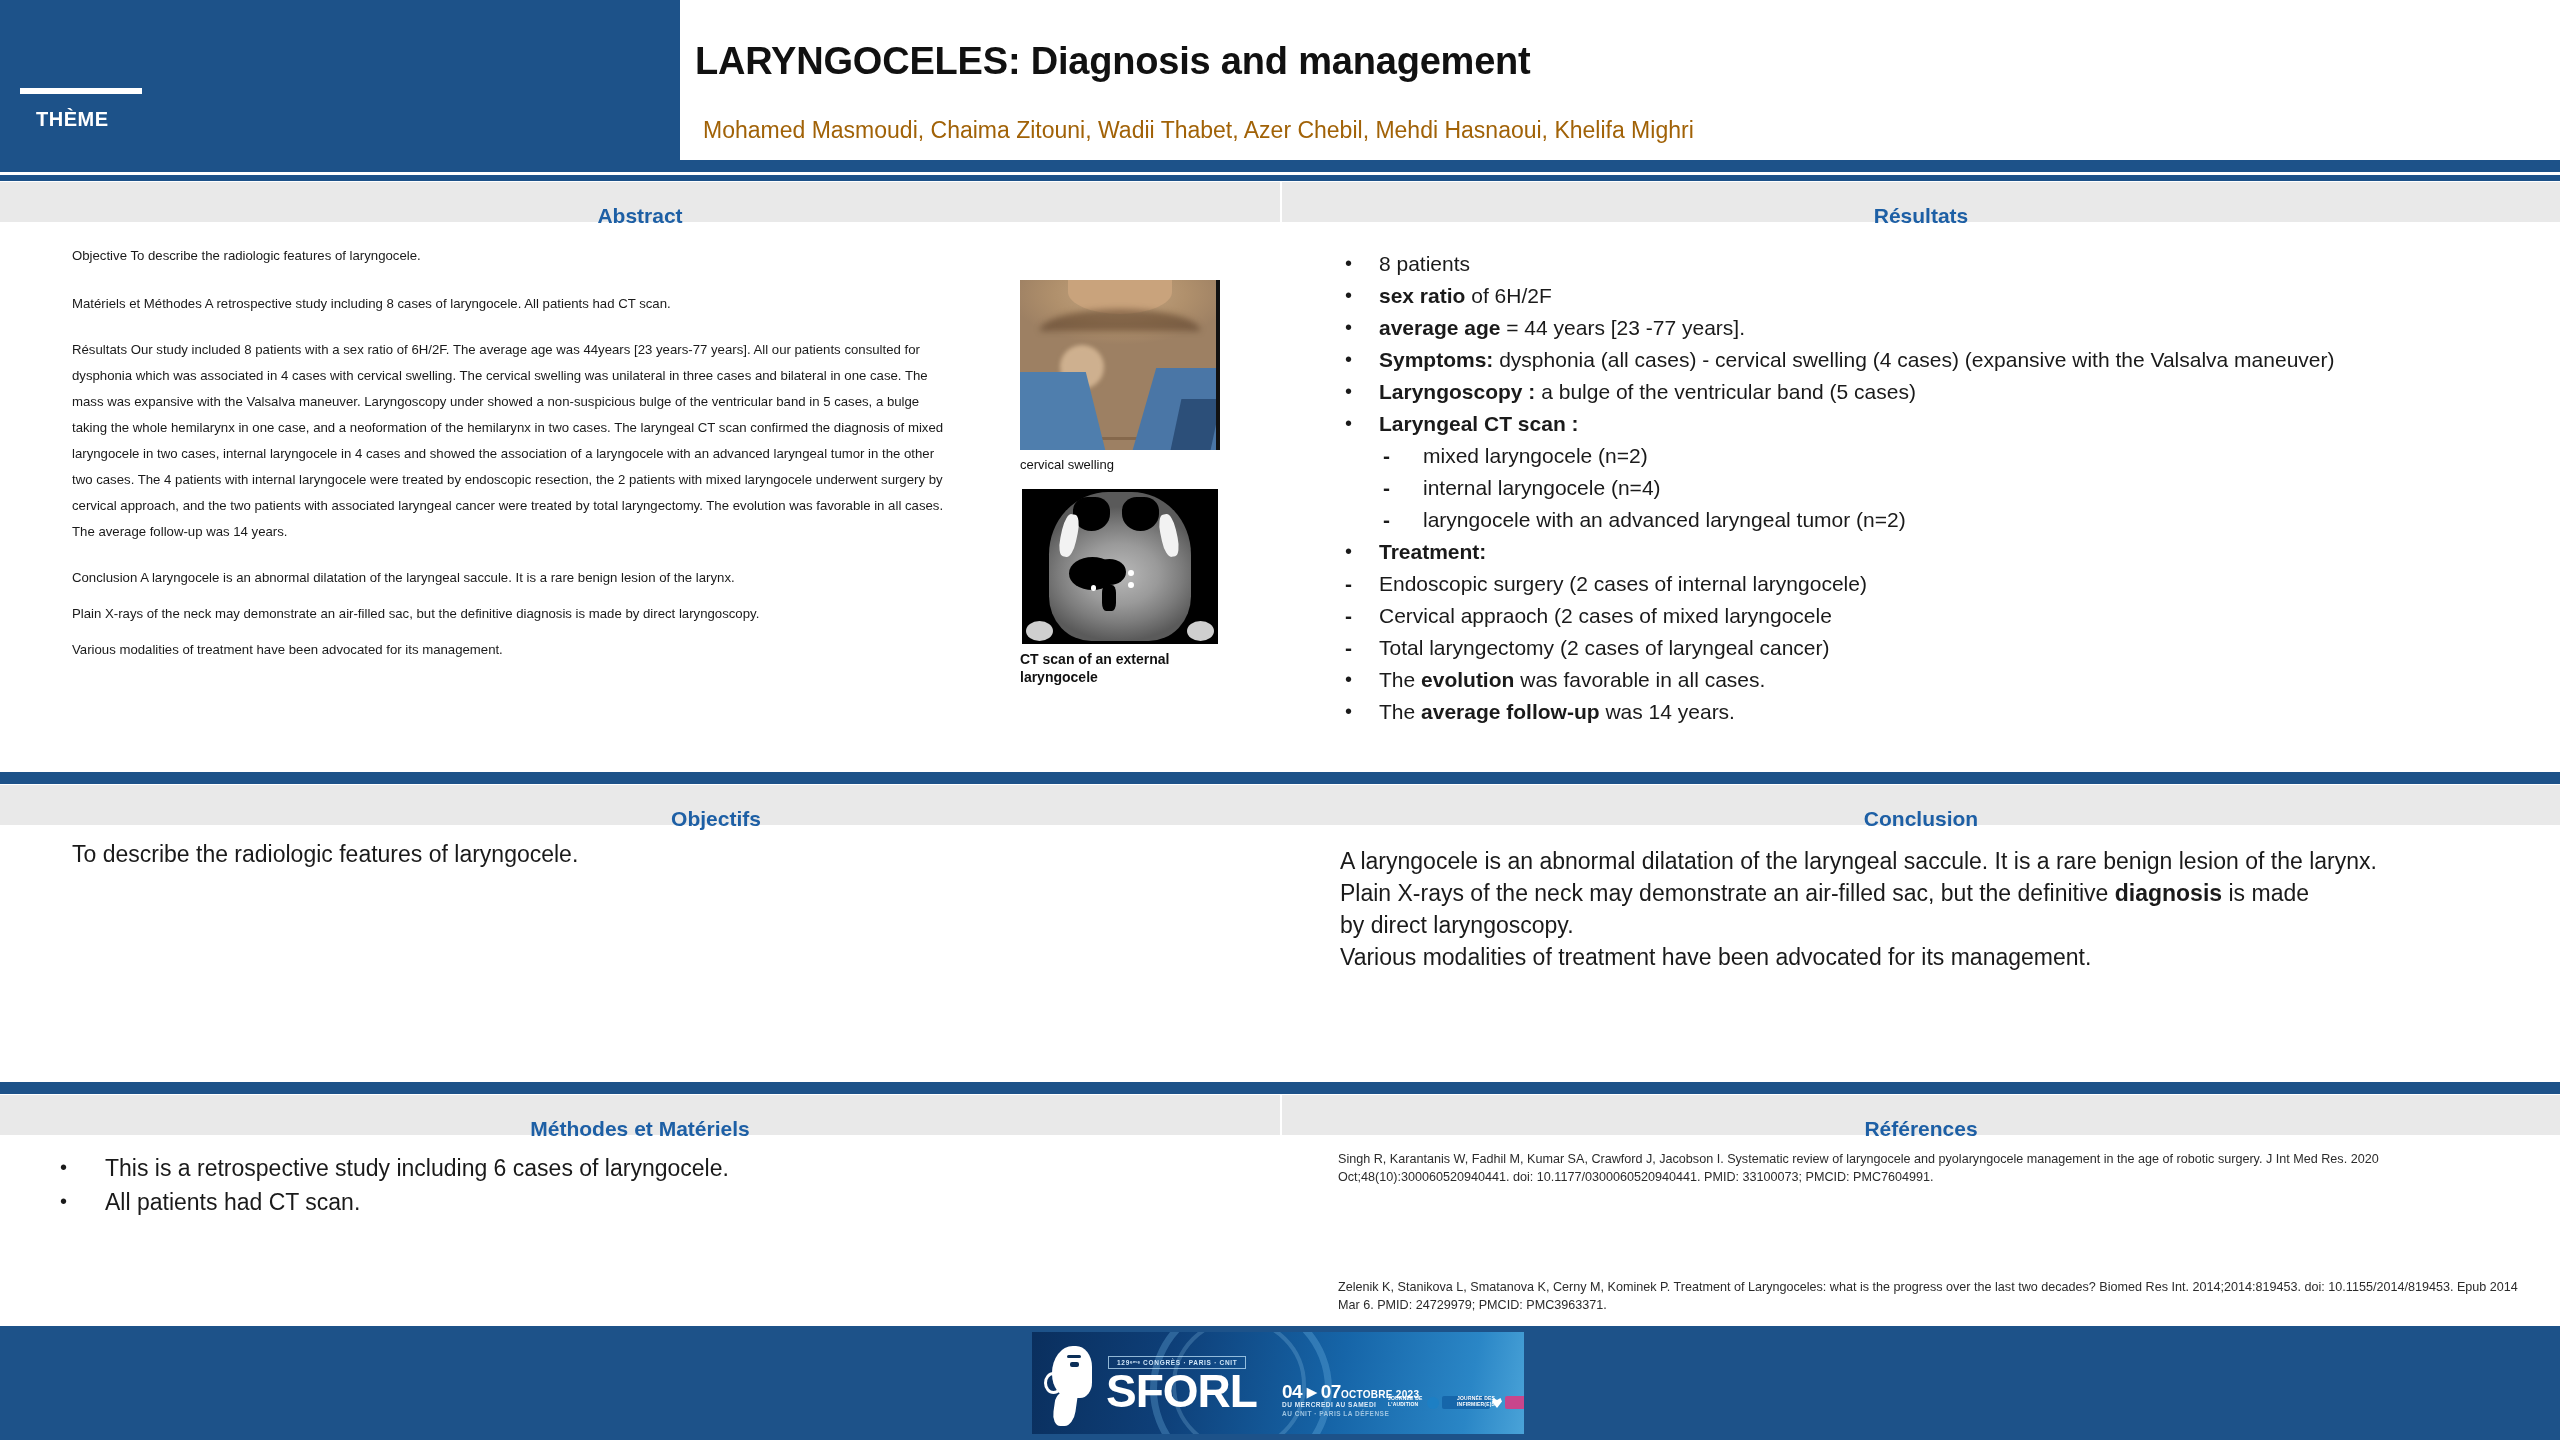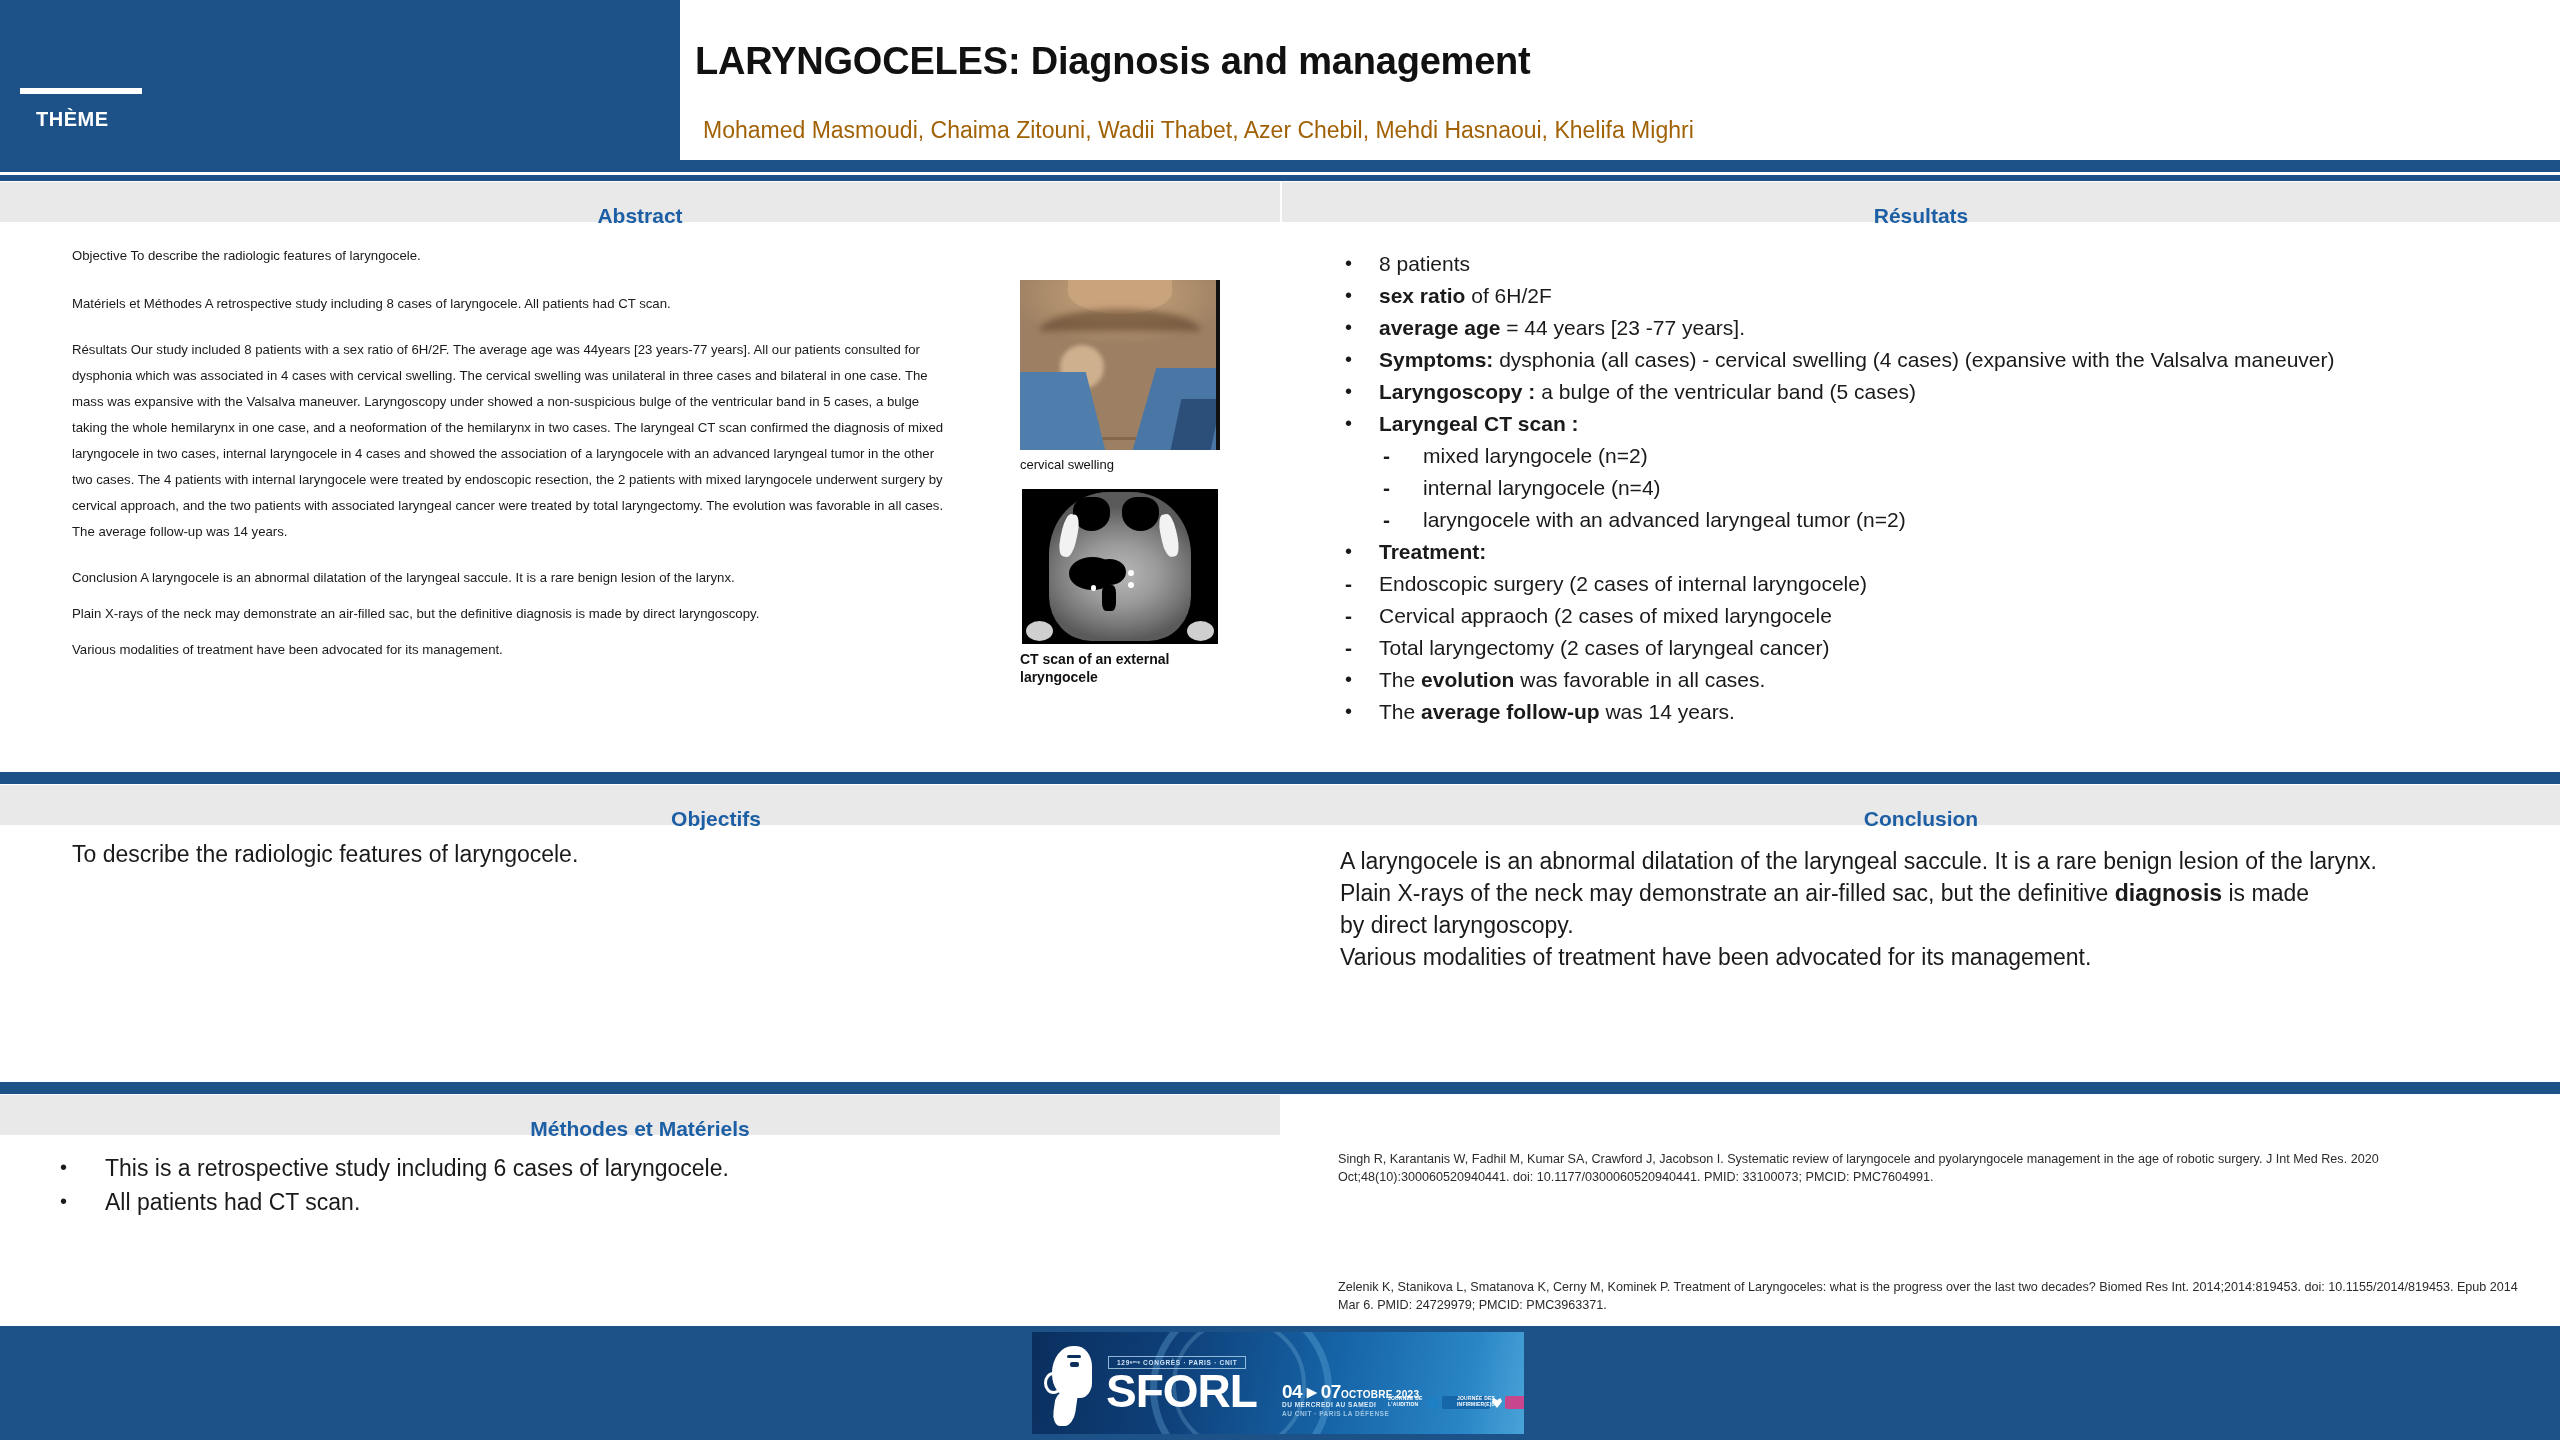--- a/index.html
+++ b/index.html
@@ -296,20 +296,23 @@
       <span>Plain X-rays of the neck may demonstrate an air-filled sac, but the definitive </span><b>diagnosis</b><span> is made</span>
     </p>
     <p>by direct laryngoscopy.</p>
     <p>Various modalities of treatment have been advocated for its management.</p>
   </div>
 
   <div class="bluebar" style="left:0;top:1082px;width:2560px;height:12px;"></div>
   <div class="sectionhead" style="left:0;top:1095px;width:1280px;">
     <span>Méthodes et Matériels</span>
   </div>
+  <div class="sectionhead" style="left:1282px;top:1095px;width:1278px;">
+    <span>Références</span>
+  </div>
 
   <div class="methodes" id="methodes-list">
       <div class="bl">
         <span class="dot">•</span>
         <span class="txt">This is a retrospective study including 6 cases of laryngocele.</span>
       </div>
       <div class="bl">
         <span class="dot">•</span>
         <span class="txt"> All patients had CT scan.</span>
       </div>

